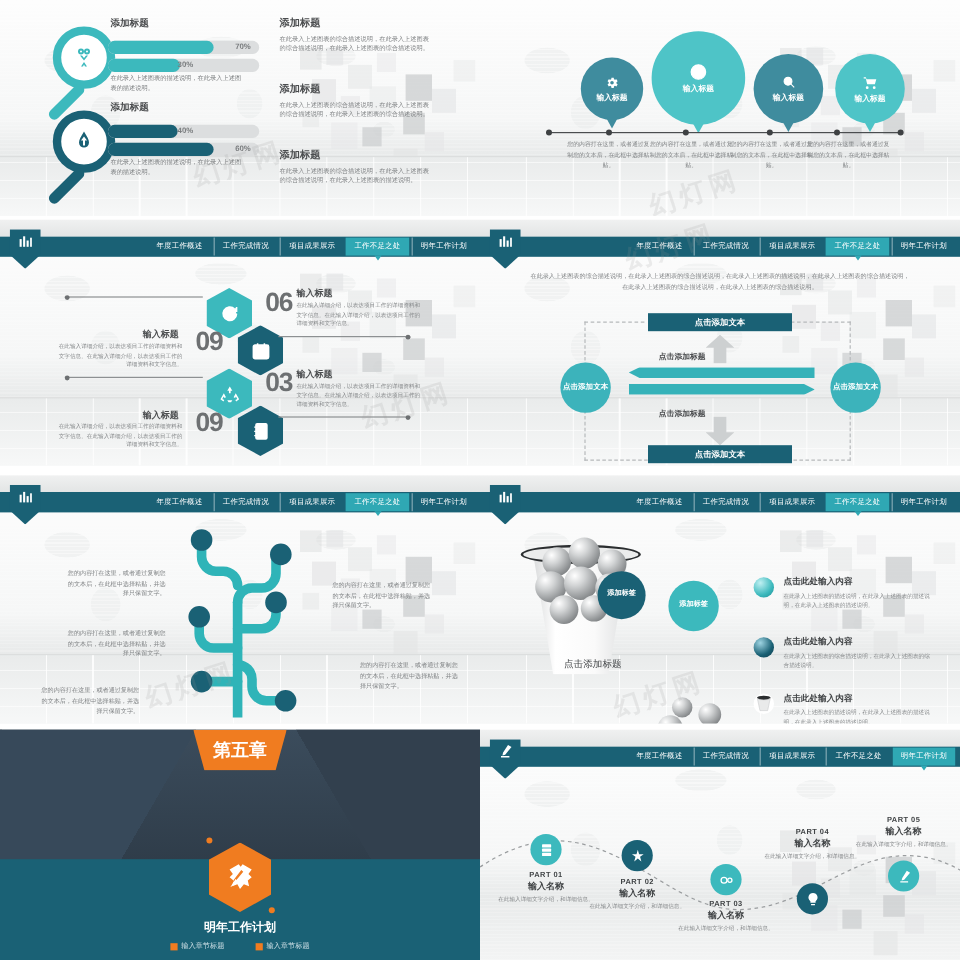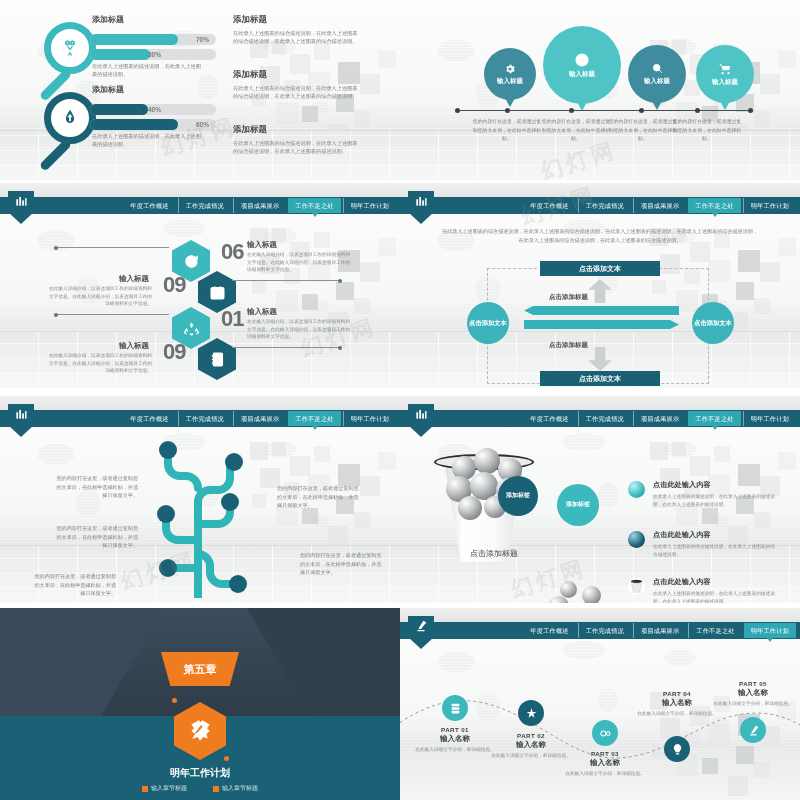--- a/index.html
+++ b/index.html
@@ -136,23 +136,23 @@
   
   .cover{position:absolute;inset:0;background:#2d3d4a;}
   .cover .poly{position:absolute;inset:0;
     background:
       linear-gradient(120deg,#37495a 0 32%,transparent 32%),
       linear-gradient(-120deg,#32404e 0 30%,transparent 30%),
       linear-gradient(60deg,#29353f 0 22%,transparent 22%),
       linear-gradient(to bottom,#3b4c5c,#26313c);}
   .cover .bottomband{position:absolute;left:0;right:0;bottom:0;height:44%;background:#1a6175;}
   .chapbox{position:absolute;left:50%;transform:translateX(-50%);top:0;
-     width:78px;height:34px;background:#f07c20;color:#fff;font-size:11px;font-weight:bold;
+     width:78px;height:34px;background:#f07c20;color:#fff;font-size:15px;font-weight:bold;
      display:flex;align-items:center;justify-content:center;
-     clip-path:polygon(0 0,100% 0,88% 100%,12% 100%);border-radius:0 0 4px 4px;margin-top:44px;}
+     clip-path:polygon(0 0,100% 0,88% 100%,12% 100%);border-radius:0 0 4px 4px;}
   .chaphex{position:absolute;left:50%;margin-left:-26px;top:94px;width:52px;height:58px;
      background:#f07c20;clip-path:polygon(50% 0,100% 25%,100% 75%,50% 100%,0 75%,0 25%);
      display:flex;align-items:center;justify-content:center;}
   .chaphex svg{width:26px;height:26px;fill:#fff;}
   .chapdot{position:absolute;width:5px;height:5px;border-radius:50%;background:#f07c20;}
   .chaptitle{position:absolute;left:0;right:0;top:158px;text-align:center;color:#fff;
      font-size:10px;font-weight:bold;}
   .chapsubs{position:absolute;left:0;right:0;top:176px;display:flex;justify-content:center;gap:26px;}
   .chapsubs div{display:flex;align-items:center;gap:3px;color:#cfe0e6;font-size:6px;}
   .chapsubs b{display:inline-block;width:6px;height:6px;background:#f07c20;}
@@ -378,21 +378,21 @@
     </div>
     <div class="hex" style="background:#1a6175;left:198px;top:155px;">
       <svg viewBox="0 0 24 24" fill="none" stroke="#fff" stroke-width="1.7">
           <rect x="6" y="3" width="13" height="18" rx="1.5"></rect>
           <path d="M4 7h3M4 12h3M4 17h3M10 8h6M10 12h6"></path>
         </svg>
     </div>
 
     <div class="bignum" style="left:221px;top:56px;">06</div>
     <div class="bignum" style="left:163px;top:89px;">09</div>
-    <div class="bignum" style="left:221px;top:123px;">01</div>
+    <div class="bignum" style="left:221px;top:123px;">03</div>
     <div class="bignum" style="left:163px;top:156px;">09</div>
 
     <div class="hline la" style="left:54px;top:64px;width:115px;"></div>
     <div class="hline ra" style="left:232px;top:97px;width:110px;"></div>
     <div class="hline la" style="left:54px;top:131px;width:115px;"></div>
     <div class="hline ra" style="left:232px;top:164px;width:110px;"></div>
 
     <div class="htitle" style="left:247px;top:57px;">输入标题</div>
     <div class="hdesc" style="left:247px;top:68px;">在此输入详细介绍，以表达项目工作的详细资料和文字信息。在此输入详细介绍，以表达项目工作的详细资料和文字信息。</div>
     <div class="htitle" style="left:119px;top:91px;">输入标题</div>

